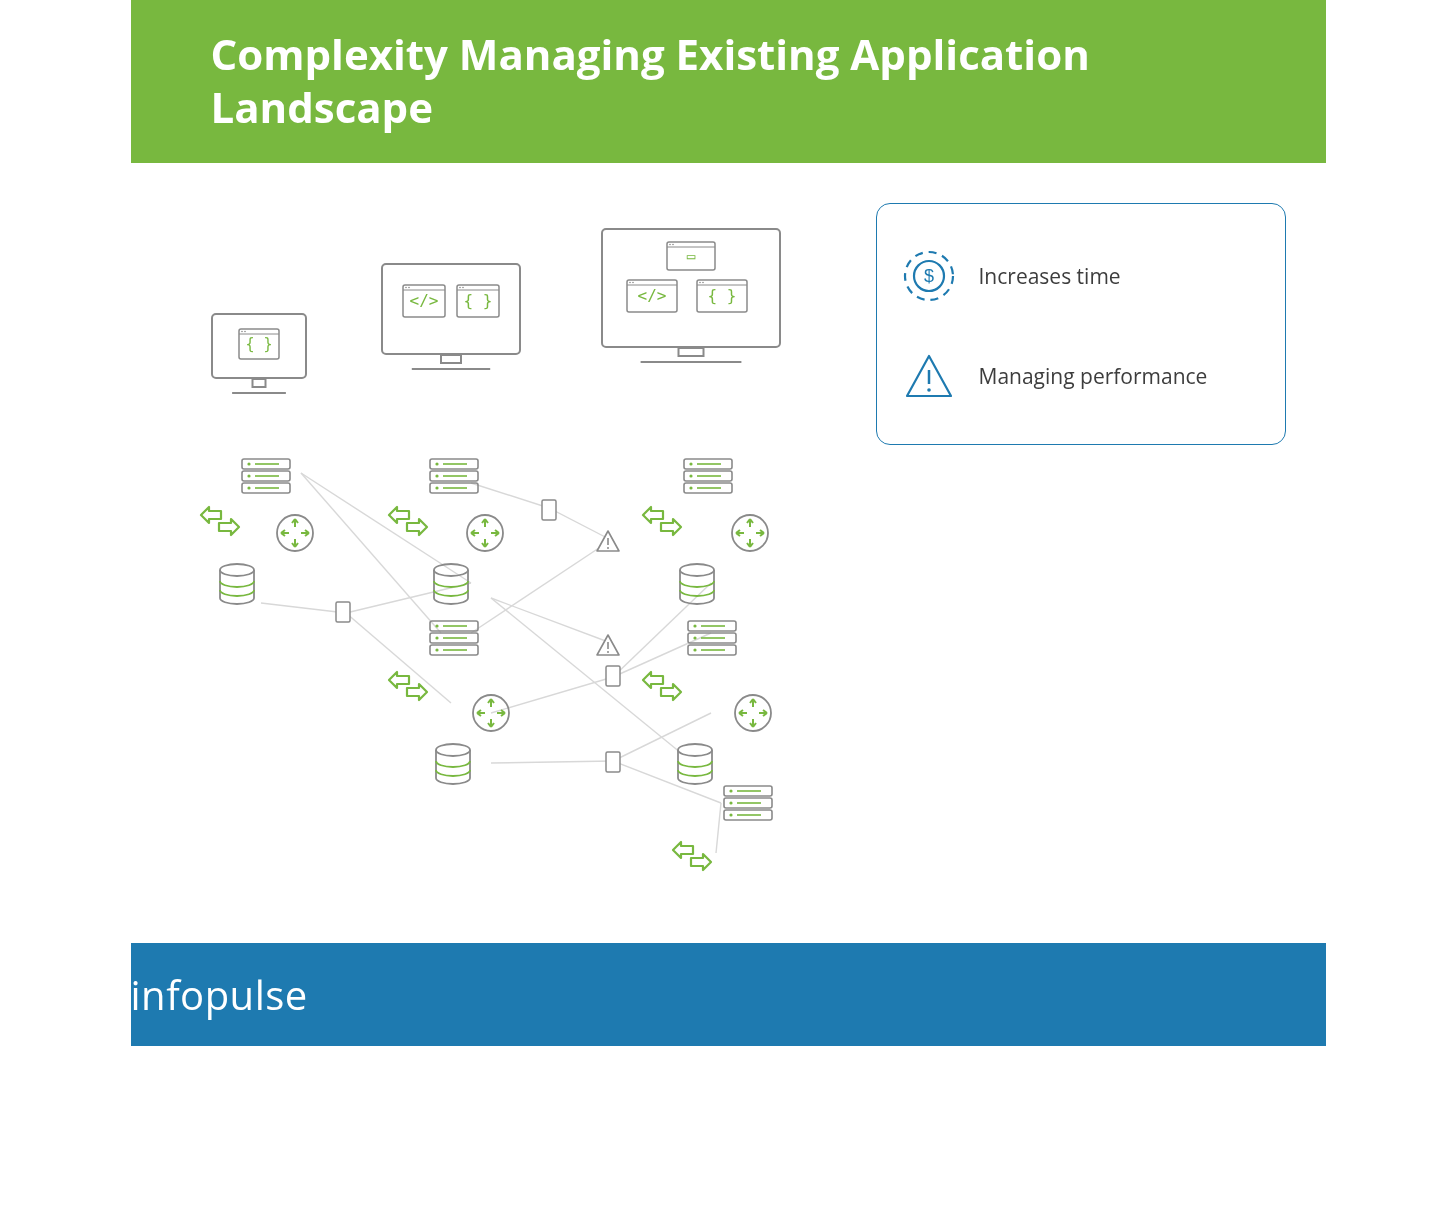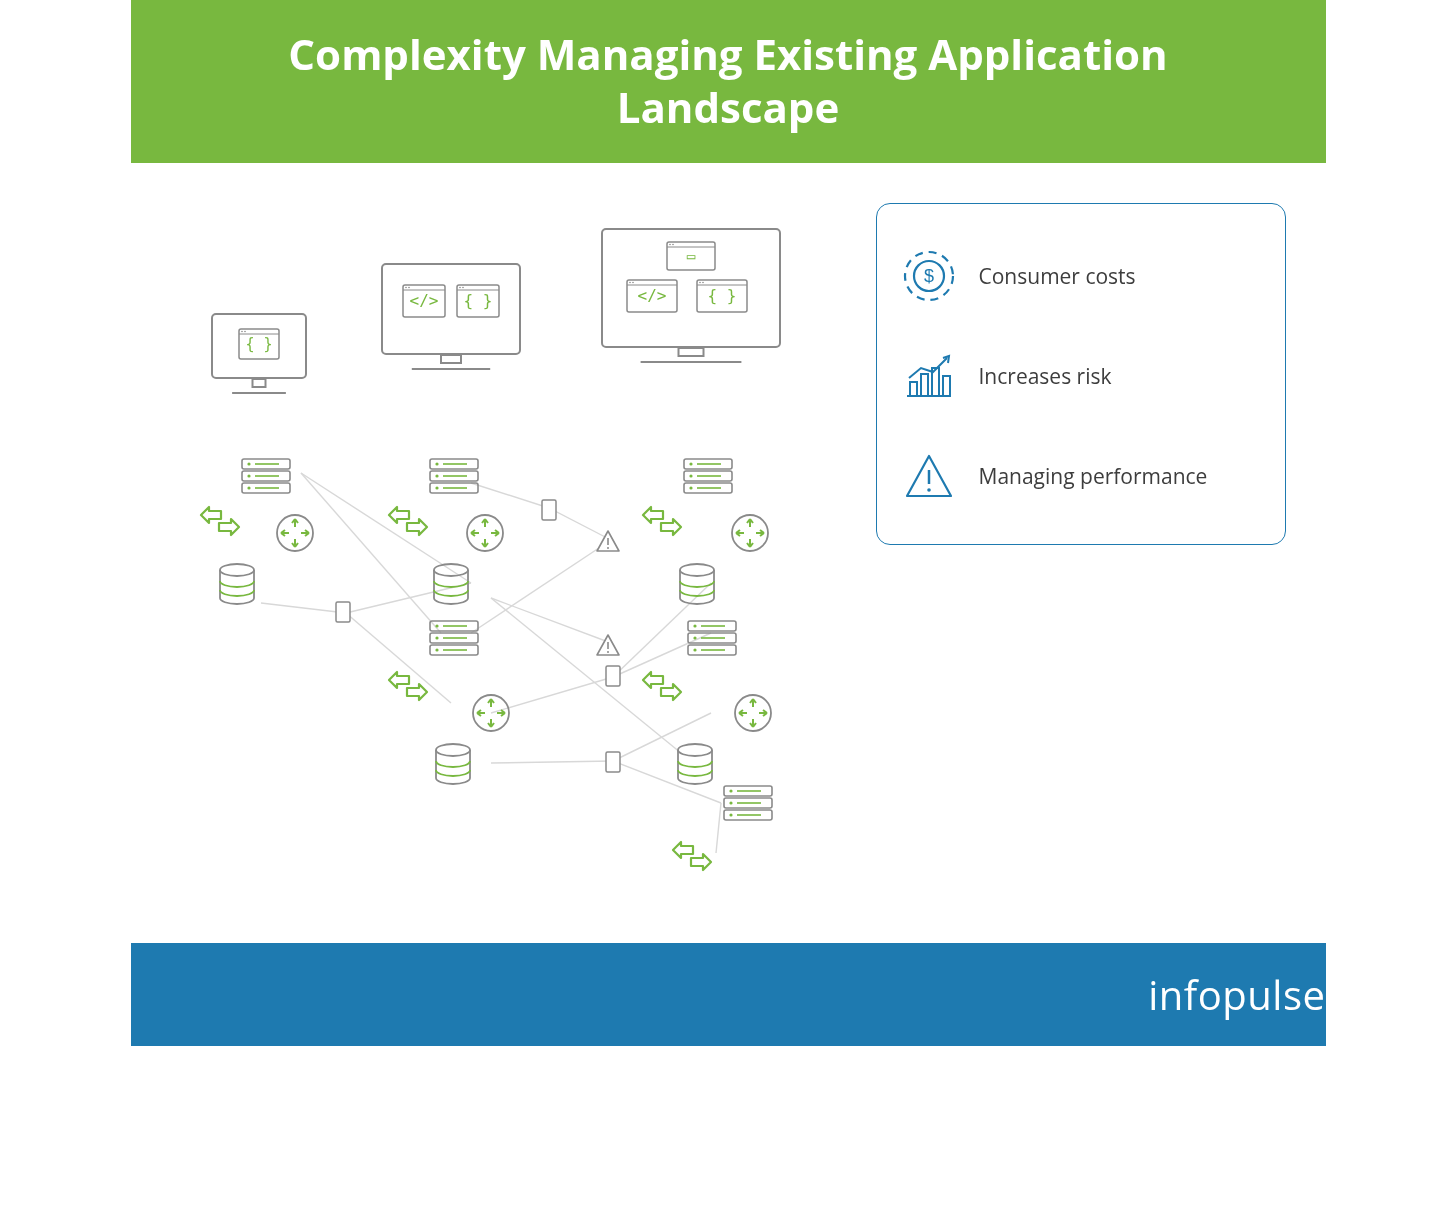--- a/index.html
+++ b/index.html
@@ -1,26 +1,26 @@
 <!DOCTYPE html>
 <html><head>
 <meta charset="utf-8">
 <style>
   html,body{margin:0;padding:0;font-family:"Segoe UI","Open Sans",Arial,sans-serif;background:#fff;color:#3a3a3a}
   .page{width:1195px;margin:0 auto;background:#fff}
-  .hdr{background:#78b83f;color:#fff;text-align:center;padding:28px 80px 30px;font-weight:700;font-size:42px;line-height:1.25}
+  .hdr{background:#78b83f;color:#fff;text-align:left;padding:28px 80px 30px;font-weight:700;font-size:42px;line-height:1.25}
   .body{display:flex;padding:40px 40px 60px}
   .left{flex:1;position:relative;height:680px}
   .right{width:410px;margin-left:10px}
   .panel{border:1.5px solid #1e7ab0;border-radius:14px;padding:24px 24px 30px}
   .pi{display:flex;align-items:center;margin:20px 0 44px}
   .pi:last-child{margin-bottom:10px}
   .pi .ic{width:56px;height:56px;margin-right:22px;flex:0 0 56px}
   .pi .tx{font-size:21px;color:#3d3d3d}
-  .ftr{background:#1e7ab0;color:#fff;text-align:right;padding:24px 0;font-size:40px;letter-spacing:.5px}
+  .ftr{background:#1e7ab0;color:#fff;text-align:left;padding:24px 0;font-size:40px;letter-spacing:.5px}
   .ftr .ip{font-weight:400}
   
   .node{position:absolute}
   svg{display:block}
 </style>
 </head>
 <body>
 
 <div class="page">
   <div class="hdr">Complexity Managing Existing Application Landscape</div>
@@ -347,35 +347,21 @@
     <div class="right">
       <div class="panel">
         <div class="pi">
           <span class="ic">
               <svg viewBox="0 0 56 56" width="56" height="56">
    <circle cx="28" cy="28" r="24" fill="none" stroke="#1e7ab0" stroke-width="2.2" stroke-dasharray="8 6"></circle>
    <circle cx="28" cy="28" r="15" fill="none" stroke="#1e7ab0" stroke-width="2.2"></circle>
    <text x="28" y="34" text-anchor="middle" font-size="18" fill="#1e7ab0" font-family="Arial">$</text>
               </svg>
             </span>
-          <span class="tx">Consumer costs</span>
-        </div>
-        <div class="pi">
-          <span class="ic">
-              <svg viewBox="0 0 56 56" width="56" height="56">
-   <line x1="6" y1="48" x2="50" y2="48" stroke="#1e7ab0" stroke-width="2"></line>
-   <rect x="9" y="34" width="7" height="14" fill="none" stroke="#1e7ab0" stroke-width="2"></rect>
-   <rect x="20" y="26" width="7" height="22" fill="none" stroke="#1e7ab0" stroke-width="2"></rect>
-   <rect x="31" y="20" width="7" height="28" fill="none" stroke="#1e7ab0" stroke-width="2"></rect>
-   <rect x="42" y="28" width="7" height="20" fill="none" stroke="#1e7ab0" stroke-width="2"></rect>
-   <polyline points="8,30 20,20 32,24 46,10" fill="none" stroke="#1e7ab0" stroke-width="2"></polyline>
-   <polyline points="42,10 48,8 47,15" fill="none" stroke="#1e7ab0" stroke-width="2"></polyline>
-              </svg>
-            </span>
-          <span class="tx">Increases risk</span>
+          <span class="tx">Increases time</span>
         </div>
         <div class="pi">
           <span class="ic">
               <svg viewBox="0 0 56 56" width="56" height="56">
    <path d="M28 8 L50 48 L6 48 Z" fill="none" stroke="#1e7ab0" stroke-width="2.2" stroke-linejoin="round"></path>
    <line x1="28" y1="22" x2="28" y2="36" stroke="#1e7ab0" stroke-width="2.5"></line>
    <circle cx="28" cy="42" r="1.8" fill="#1e7ab0"></circle>
               </svg>
             </span>
           <span class="tx">Managing performance</span>

